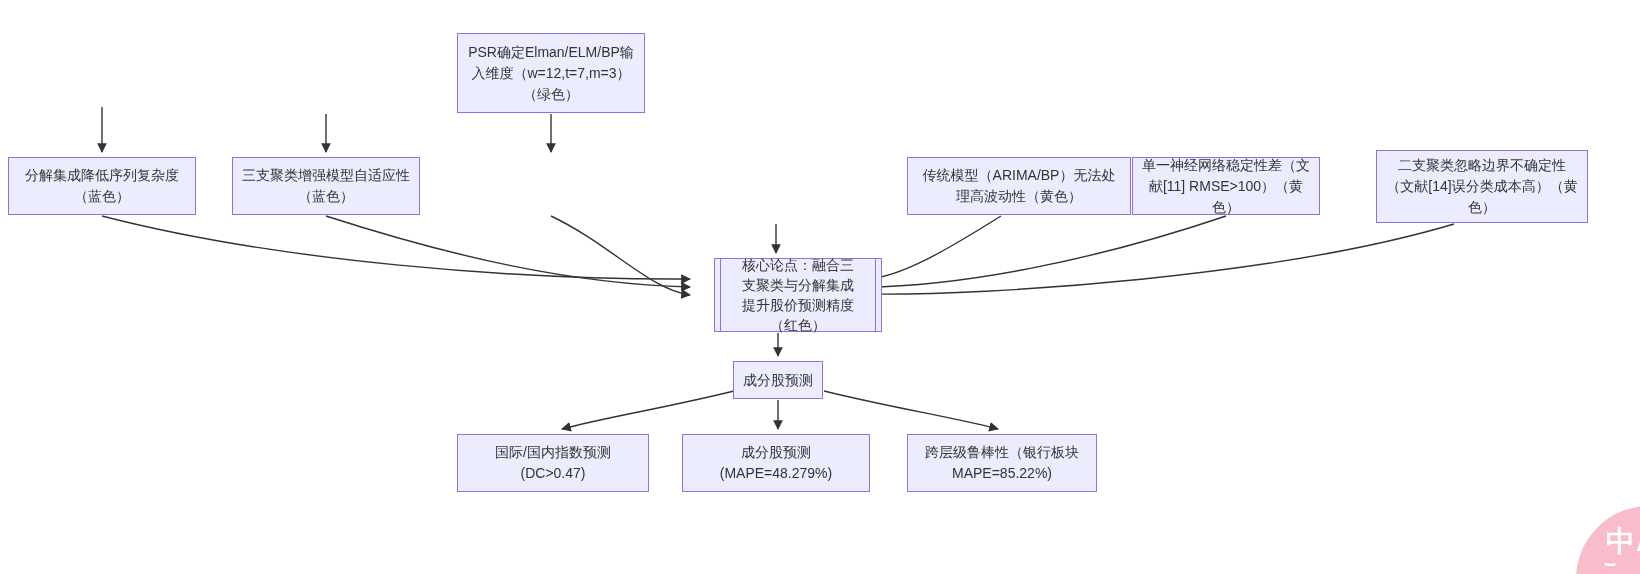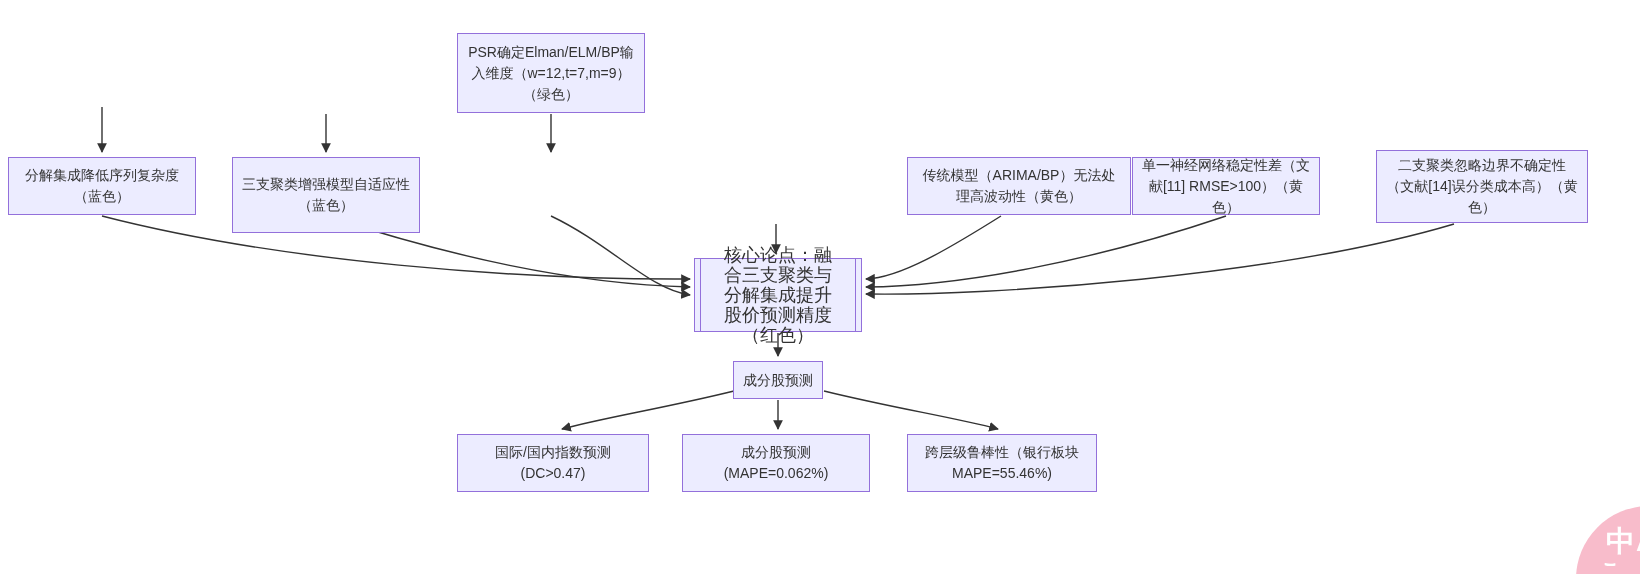--- a/index.html
+++ b/index.html
@@ -9,21 +9,21 @@
   }
   #edges{position:absolute;left:0;top:0;width:1640px;height:574px;}
   .node{
     position:absolute;box-sizing:border-box;
     background:#ECECFF;border:1px solid #9370DB;
     display:flex;align-items:center;justify-content:center;
     text-align:center;font-size:14px;line-height:21px;
     padding:4px 9px;overflow-wrap:break-word;word-break:break-word;
   }
   .node span{display:block;width:100%;}
-  .subroutine{padding:4px 24px;font-size:18px;line-height:20px;}
+  .subroutine{padding:4px 24px;font-size:14px;line-height:20px;margin-left:20px;}
   .subroutine::before,.subroutine::after{
     content:"";position:absolute;top:0;bottom:0;width:1px;background:#9370DB;
   }
   .subroutine::before{left:5px;}
   .subroutine::after{right:5px;}
   .translate-badge{
     position:absolute;left:1576px;top:506px;width:146px;height:146px;
     border-radius:50%;background:#f8bccb;color:#ffffff;font-weight:bold;
   }
   .translate-badge .g1{position:absolute;left:30px;top:16px;font-size:29px;letter-spacing:1px;}
@@ -55,27 +55,27 @@
 
       <path d="M778 333 L778 356" marker-end="url(#arrow)"></path>
 
       <path d="M734 391 C 665 408, 607 417, 562 429" marker-end="url(#arrow)"></path>
       <path d="M778 400 L778 429" marker-end="url(#arrow)"></path>
       <path d="M824 391 C 893 408, 952 417, 998 429" marker-end="url(#arrow)"></path>
     </g>
   </svg>
 
   <div class="node" style="left:457px;top:33px;width:188px;height:80px">
-    <span>PSR确定Elman/ELM/BP输入维度（w=12,t=7,m=9）（绿色）</span>
+    <span>PSR确定Elman/ELM/BP输入维度（w=12,t=7,m=3）（绿色）</span>
   </div>
 
   <div class="node" style="left:8px;top:157px;width:188px;height:58px">
     <span>分解集成降低序列复杂度（蓝色）</span>
   </div>
-  <div class="node" style="left:232px;top:157px;width:188px;height:76px">
+  <div class="node" style="left:232px;top:157px;width:188px;height:58px">
     <span>三支聚类增强模型自适应性（蓝色）</span>
   </div>
   <div class="node" style="left:907px;top:157px;width:224px;height:58px">
     <span>传统模型（ARIMA/BP）无法处理高波动性（黄色）</span>
   </div>
   <div class="node" style="left:1132px;top:157px;width:188px;height:58px">
     <span>单一神经网络稳定性差（文献[11] RMSE&gt;100）（黄色）</span>
   </div>
   <div class="node" style="left:1376px;top:150px;width:212px;height:73px">
     <span>二支聚类忽略边界不确定性（文献[14]误分类成本高）（黄色）</span>
@@ -86,24 +86,24 @@
   </div>
 
   <div class="node" style="left:733px;top:361px;width:90px;height:38px">
     <span>成分股预测</span>
   </div>
 
   <div class="node" style="left:457px;top:434px;width:192px;height:58px">
     <span>国际/国内指数预测 (DC&gt;0.47)</span>
   </div>
   <div class="node" style="left:682px;top:434px;width:188px;height:58px">
-    <span>成分股预测 (MAPE=0.062%)</span>
+    <span>成分股预测 (MAPE=48.279%)</span>
   </div>
   <div class="node" style="left:907px;top:434px;width:190px;height:58px">
-    <span>跨层级鲁棒性（银行板块 MAPE=55.46%)</span>
+    <span>跨层级鲁棒性（银行板块 MAPE=85.22%)</span>
   </div>
 
   <div class="translate-badge">
     <span class="g1">中A</span>
     <span class="g2">こ</span>
   </div>
 
 </div>
 
 </body></html>

